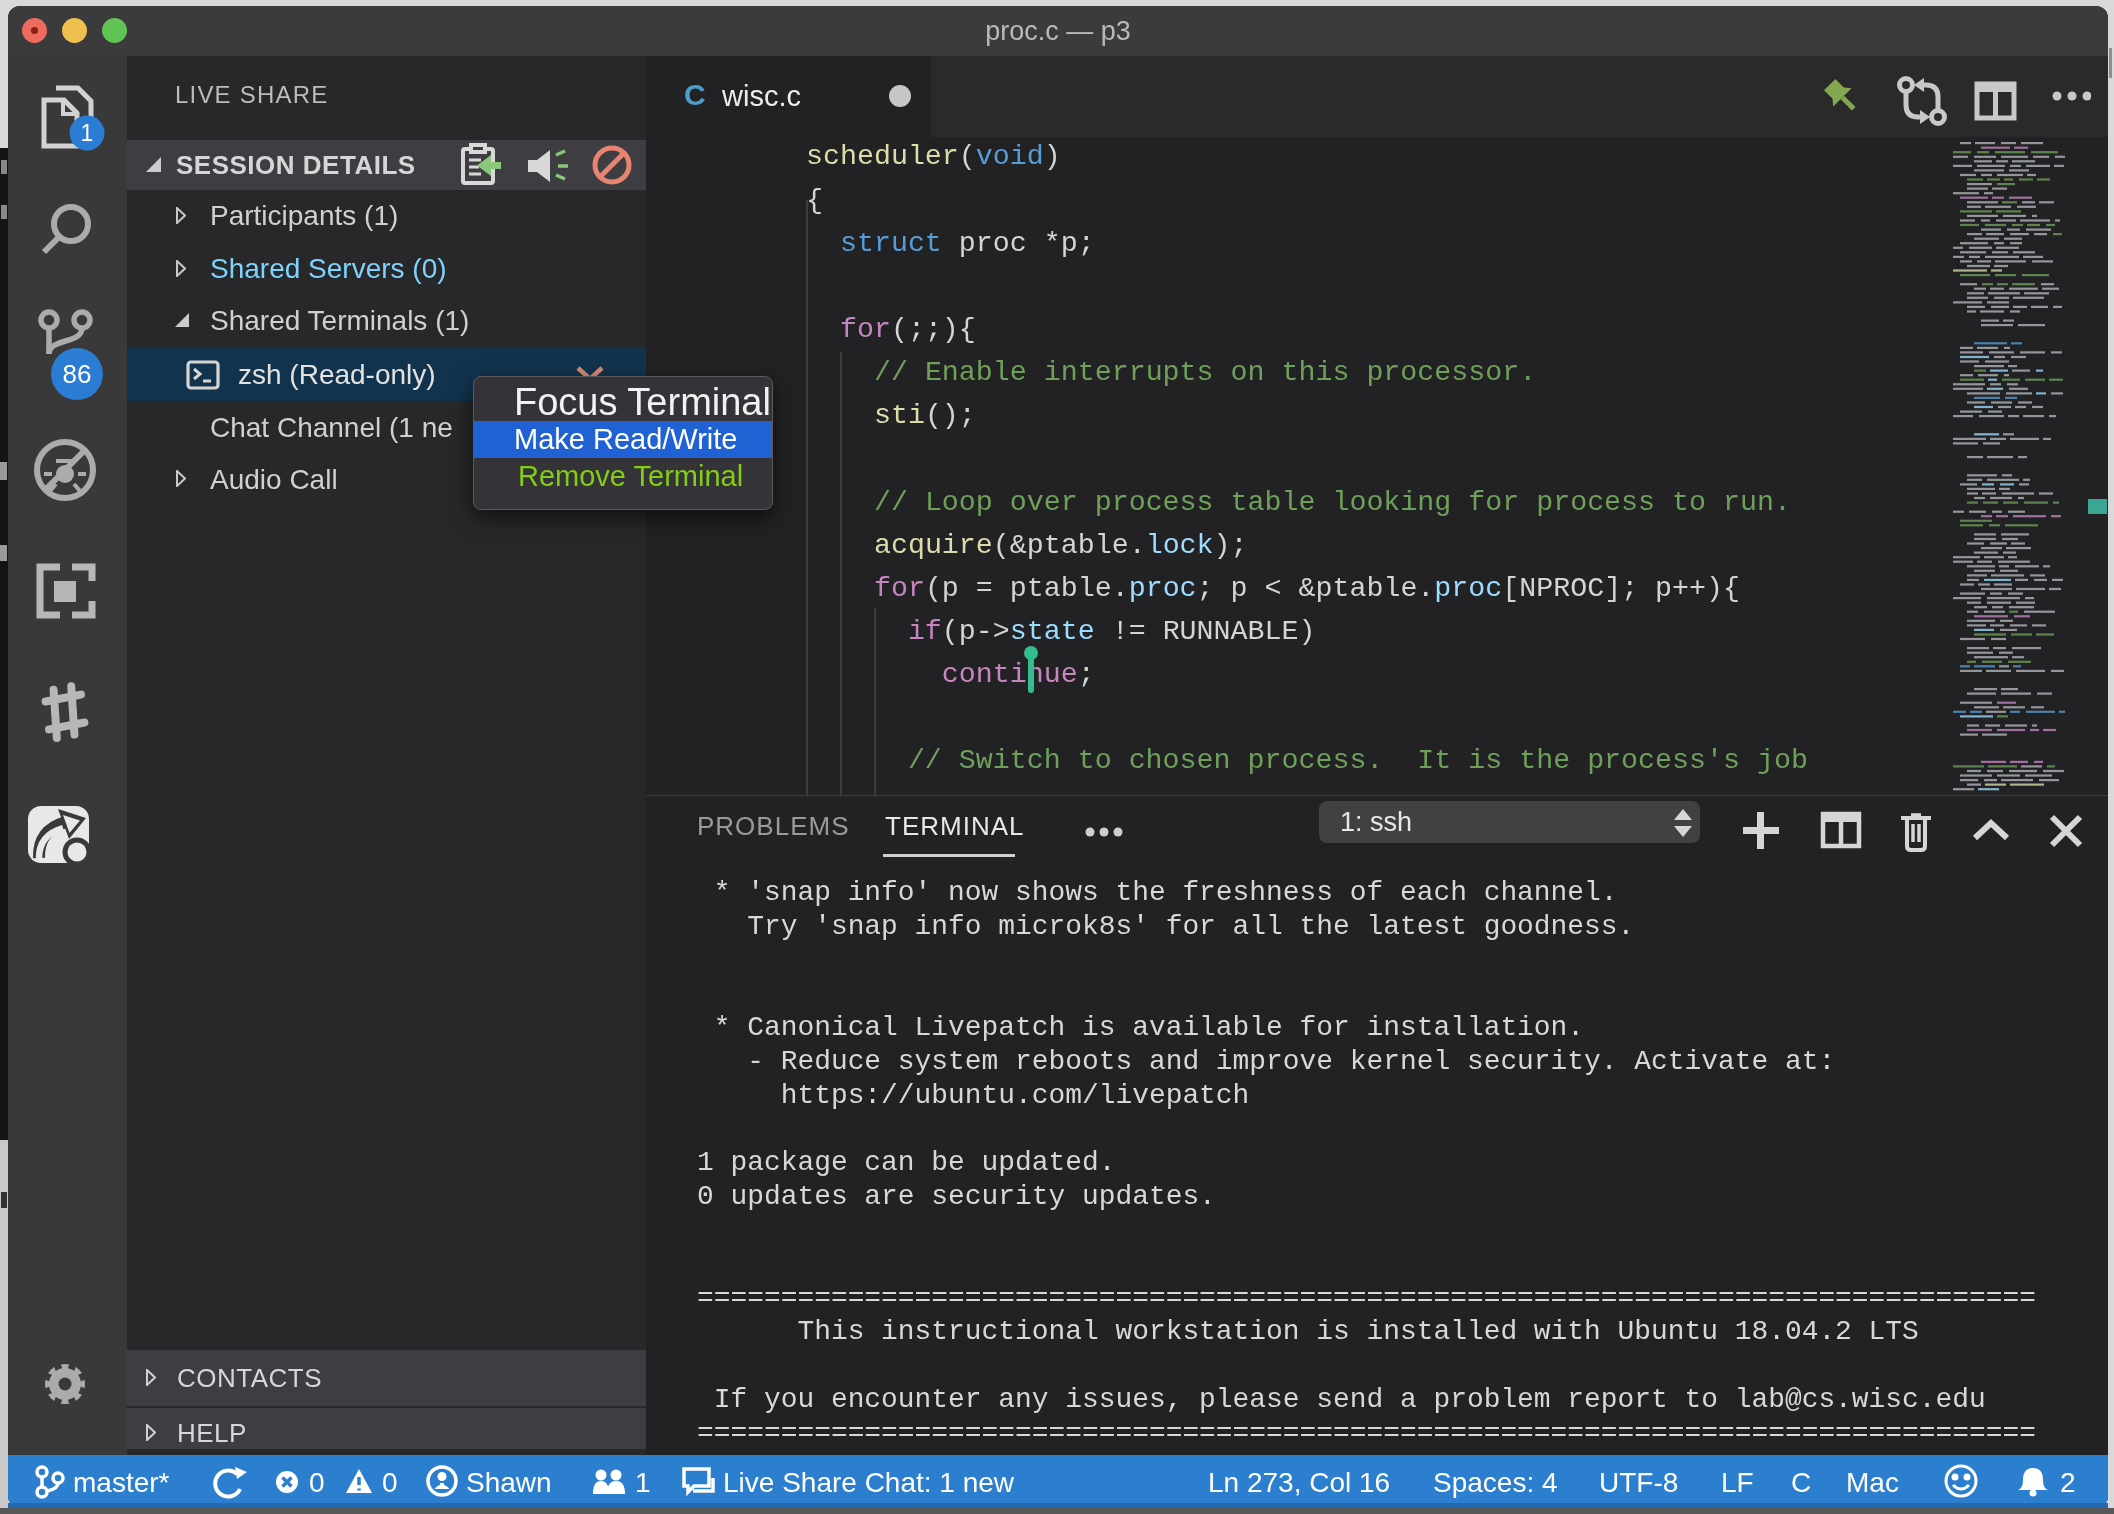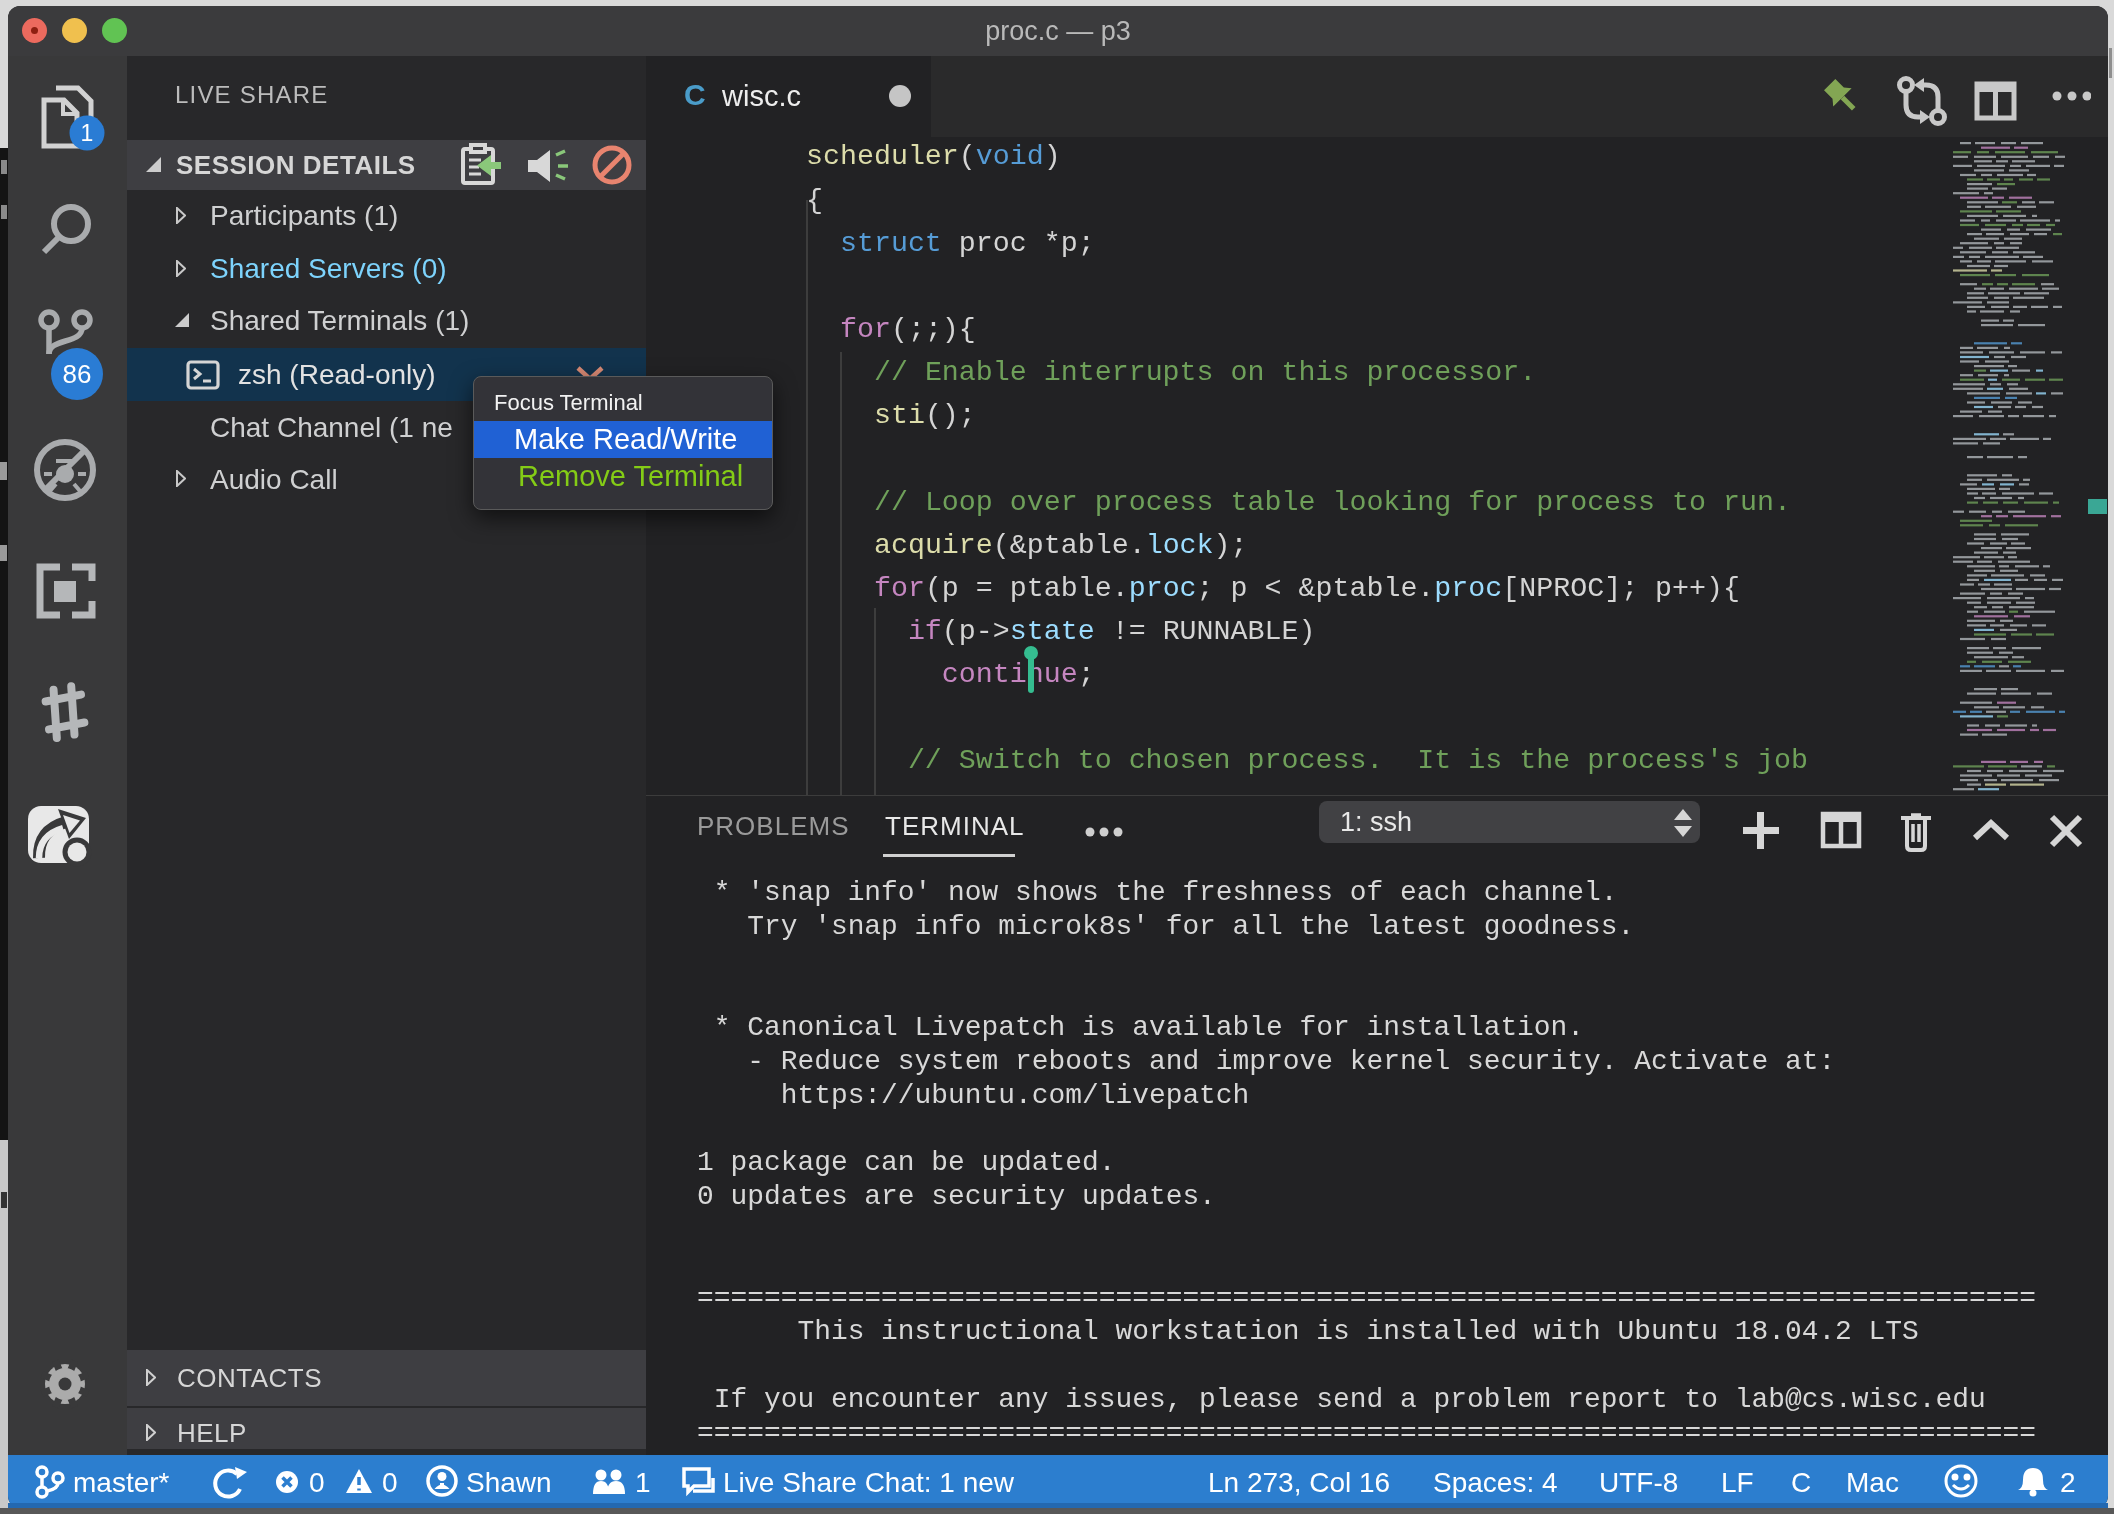--- a/index.html
+++ b/index.html
@@ -712,18 +712,18 @@
   </g>
   <g fill="#fff" transform="translate(820 0)">
     <path d="M15 4 q10 0 10 12 q0 8 5 10 h-30 q5 -2 5 -10 q0 -12 10 -12 z"></path>
     <circle cx="15" cy="29" r="3.5"></circle>
     <text x="42" y="28" font-size="28">2</text>
   </g>
 </svg>
 
 <div class="abs" style="left:473px;top:376px;width:300px;height:134px;background:#333338;border-radius:8px;
   border:1px solid #5a5a5a;box-shadow:0 8px 22px rgba(0,0,0,0.6);padding:7px 0 0 0">
-  <div style="height:37px;line-height:37px;font-size:22px;color:#f2f2f2;padding-left:20px">Focus Terminal</div>
+  <div style="height:37px;line-height:37px;font-size:38px;color:#f2f2f2;padding-left:40px">Focus Terminal</div>
   <div style="height:37px;line-height:37px;font-size:29px;color:#fff;padding-left:40px;background:#2061d4">Make Read/Write</div>
   <div style="height:37px;line-height:37px;font-size:29px;color:#84cc16;padding-left:44px">Remove Terminal</div>
 </div>
 </div>
   </div>
 
 </body></html>

